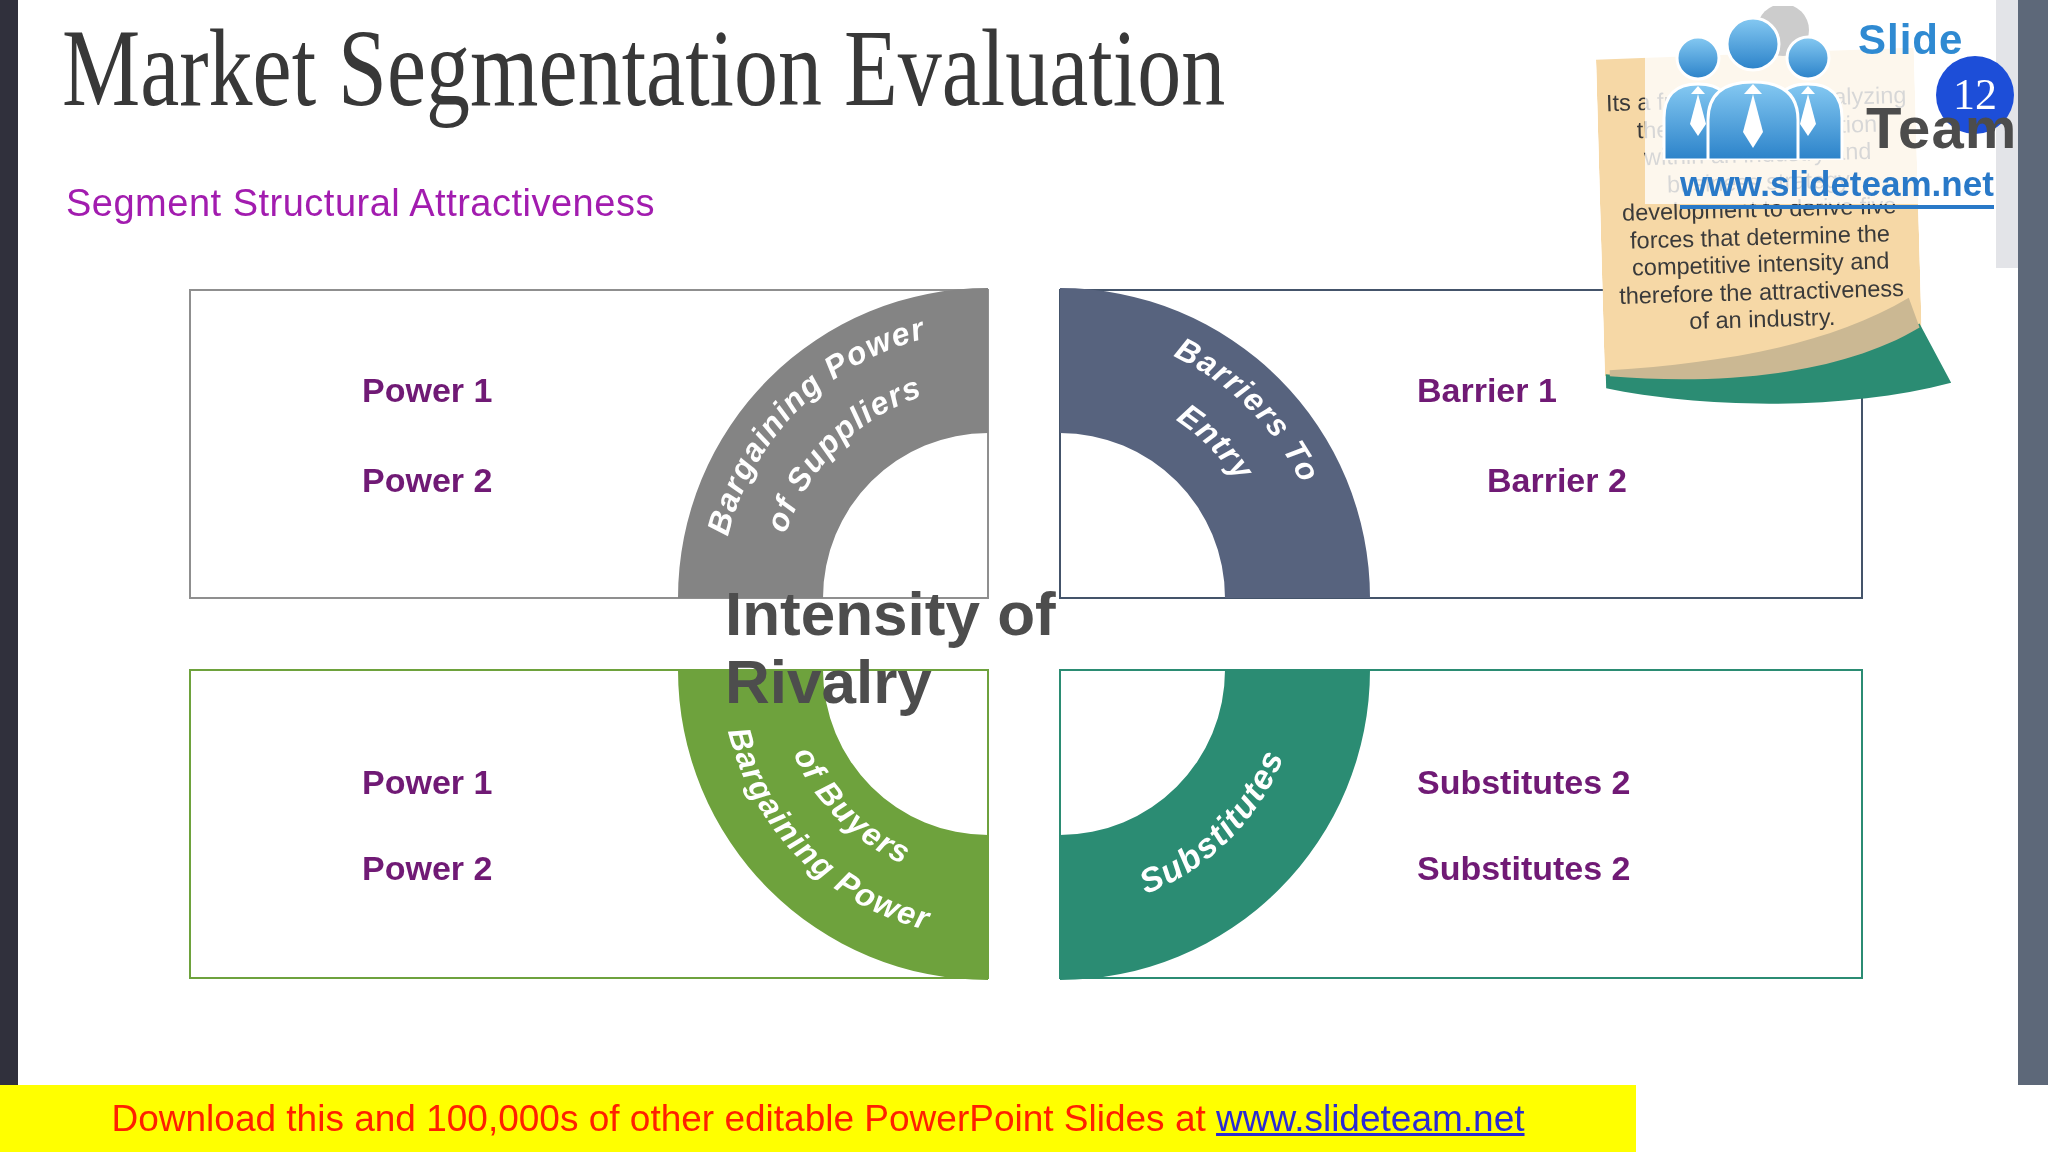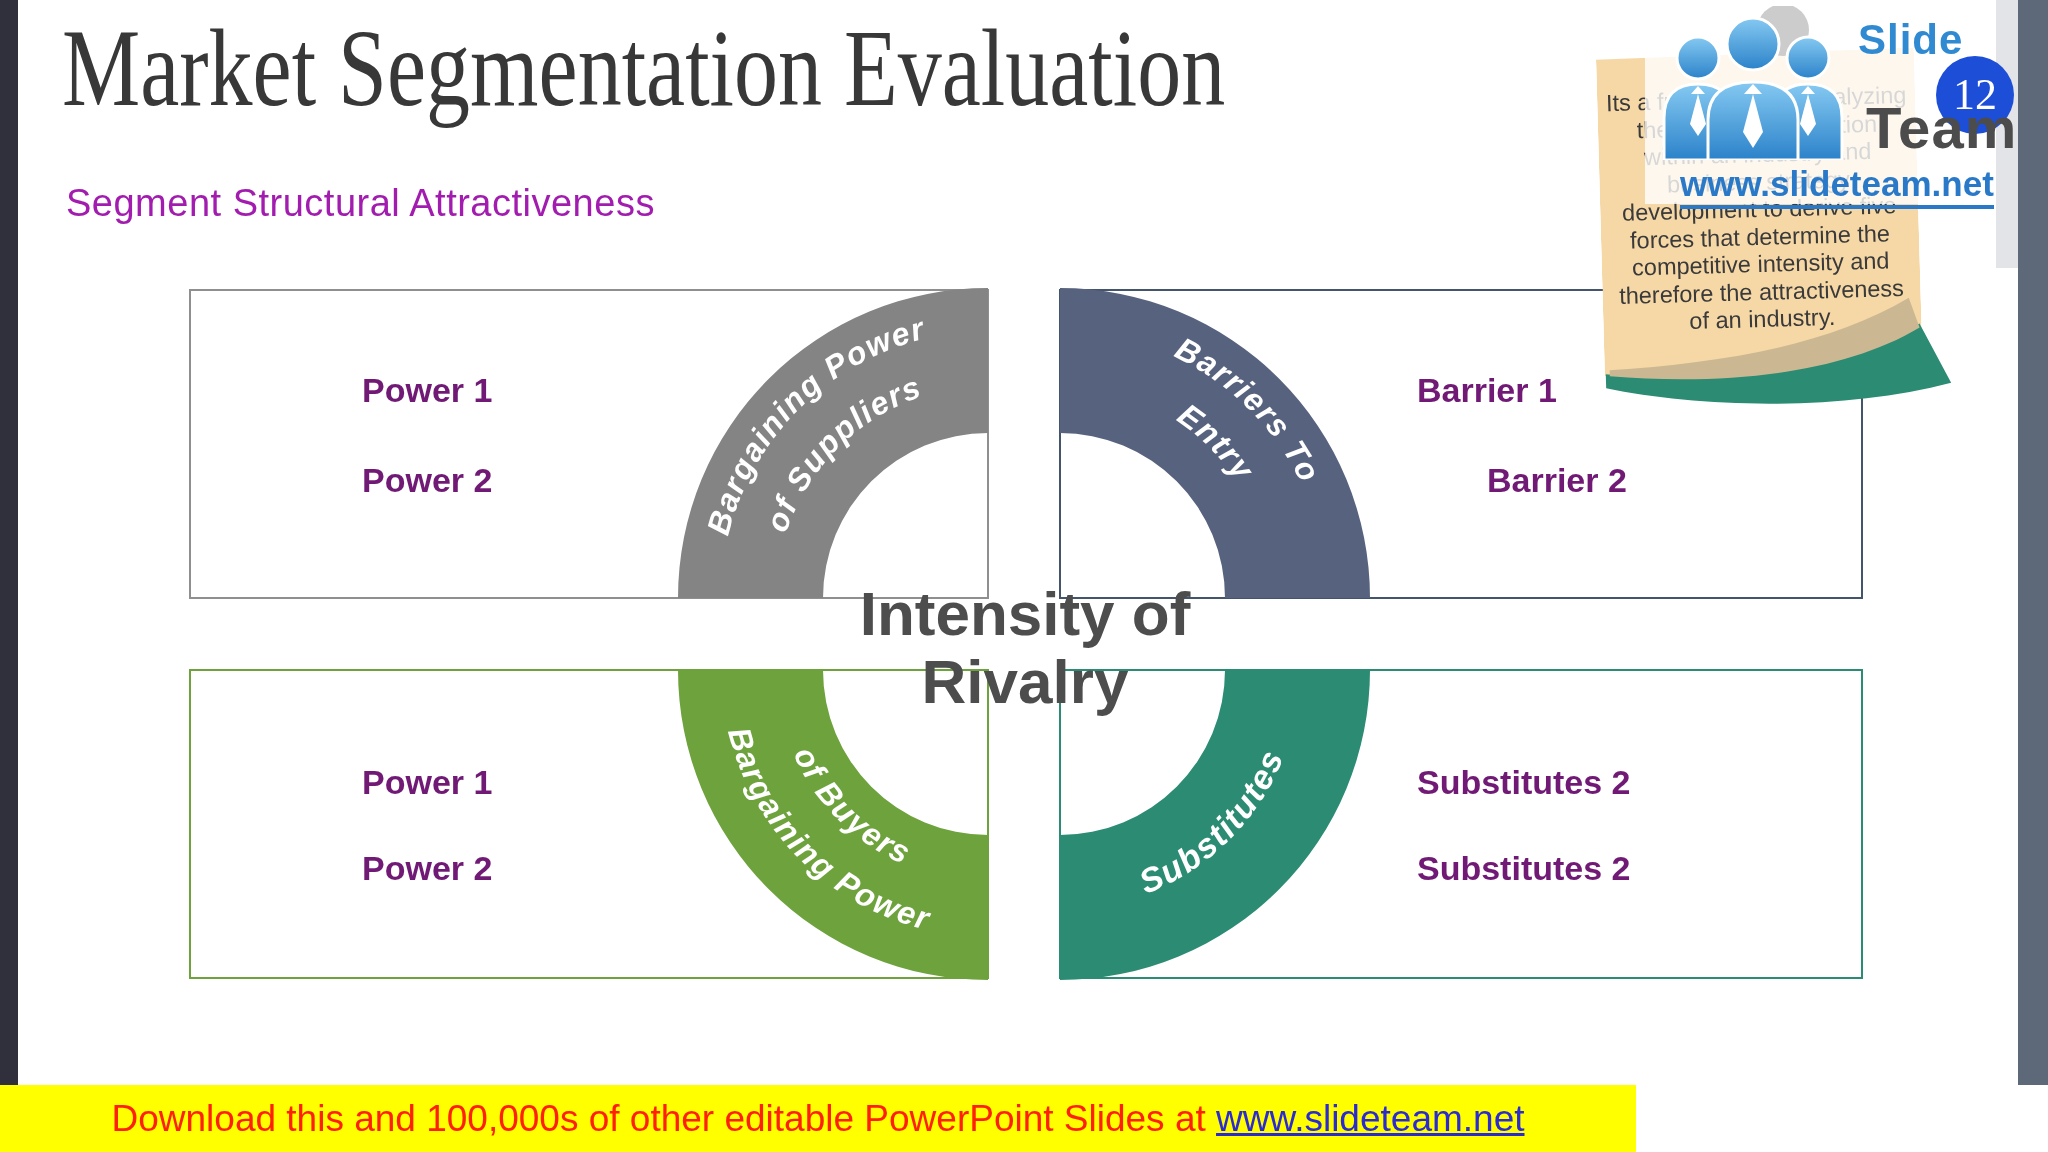--- a/index.html
+++ b/index.html
@@ -20,21 +20,21 @@
 
   
   #diagram{left:0;top:0;width:2048px;height:1152px;}
   .arc-label{font-family:"Liberation Sans",sans-serif;font-weight:700;
     font-style:italic;fill:#fff;letter-spacing:1.5px;}
   .arc-label-lg{font-size:32px;}
   .arc-label-xl{font-size:34px;}
 
   
   .box-item{font-size:34px;font-weight:700;color:#701a75;white-space:nowrap;}
-  #center-label{left:725px;top:580px;width:600px;text-align:center;
+  #center-label{left:725px;top:580px;width:600px;
     font-size:62px;font-weight:700;color:#4D4D4D;line-height:68px;white-space:pre-line;}
 
   
   #sticky-note{left:1593px;top:42px;width:330px;height:410px;
     transform:rotate(-1.6deg);transform-origin:50% 30%;}
   #note-body{left:6px;top:10px;width:318px;height:320px;background:#F6D8A6;
     clip-path:polygon(0 1%,100% 0,100% 92%,0 100%);}
   #note-fold-svg{left:0;top:250px;width:350px;height:160px;overflow:visible;}
   #note-text{left:8px;top:44px;width:314px;text-align:center;font-size:23.5px;
     line-height:27.5px;color:#3A3A3A;white-space:pre-line;}

